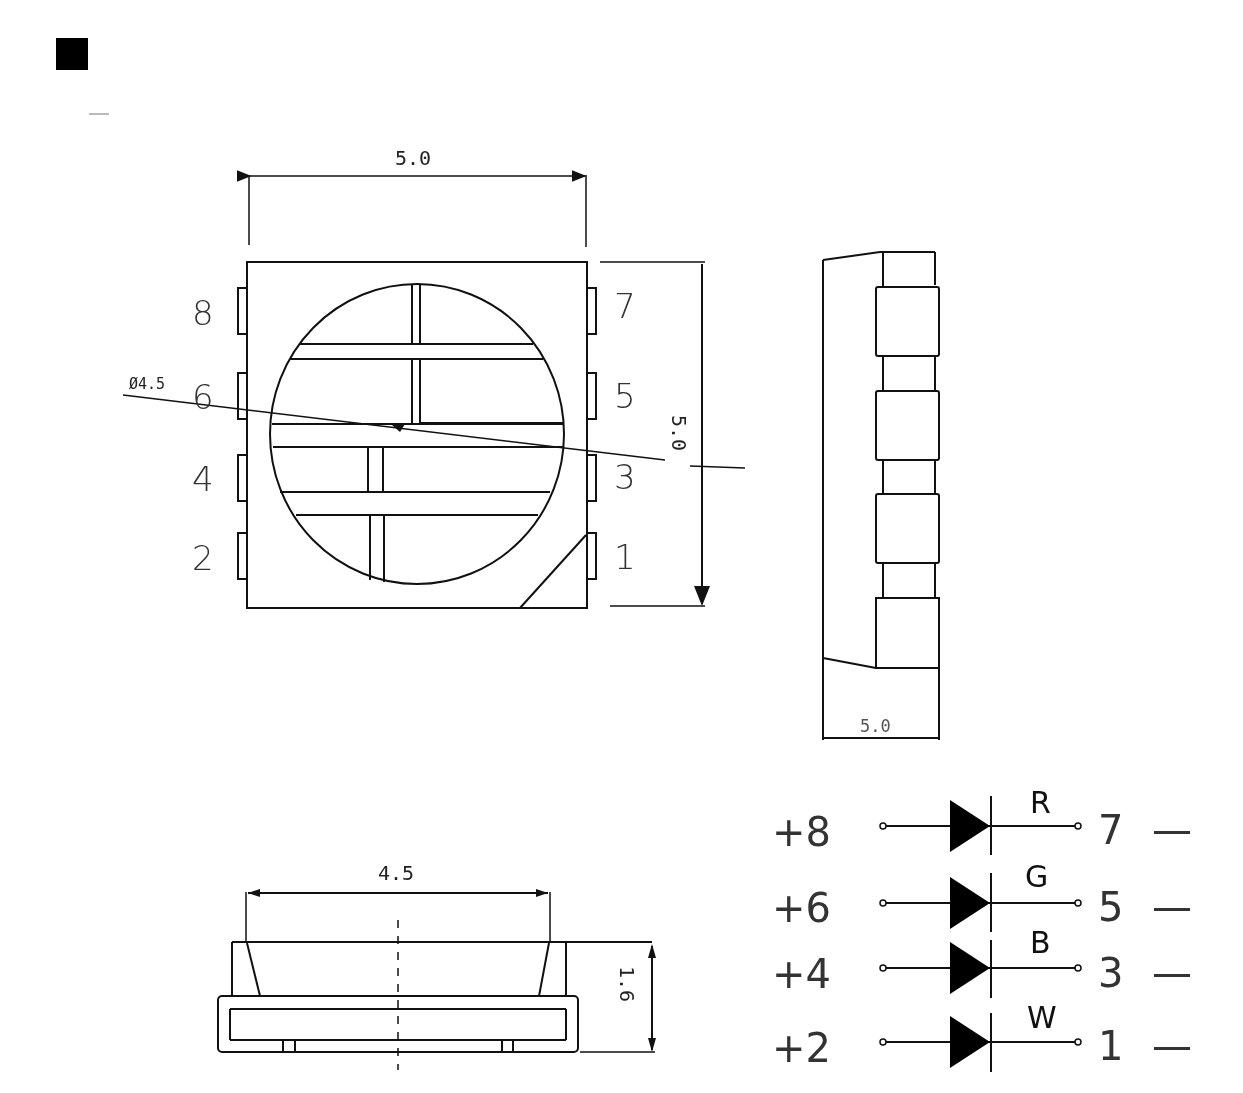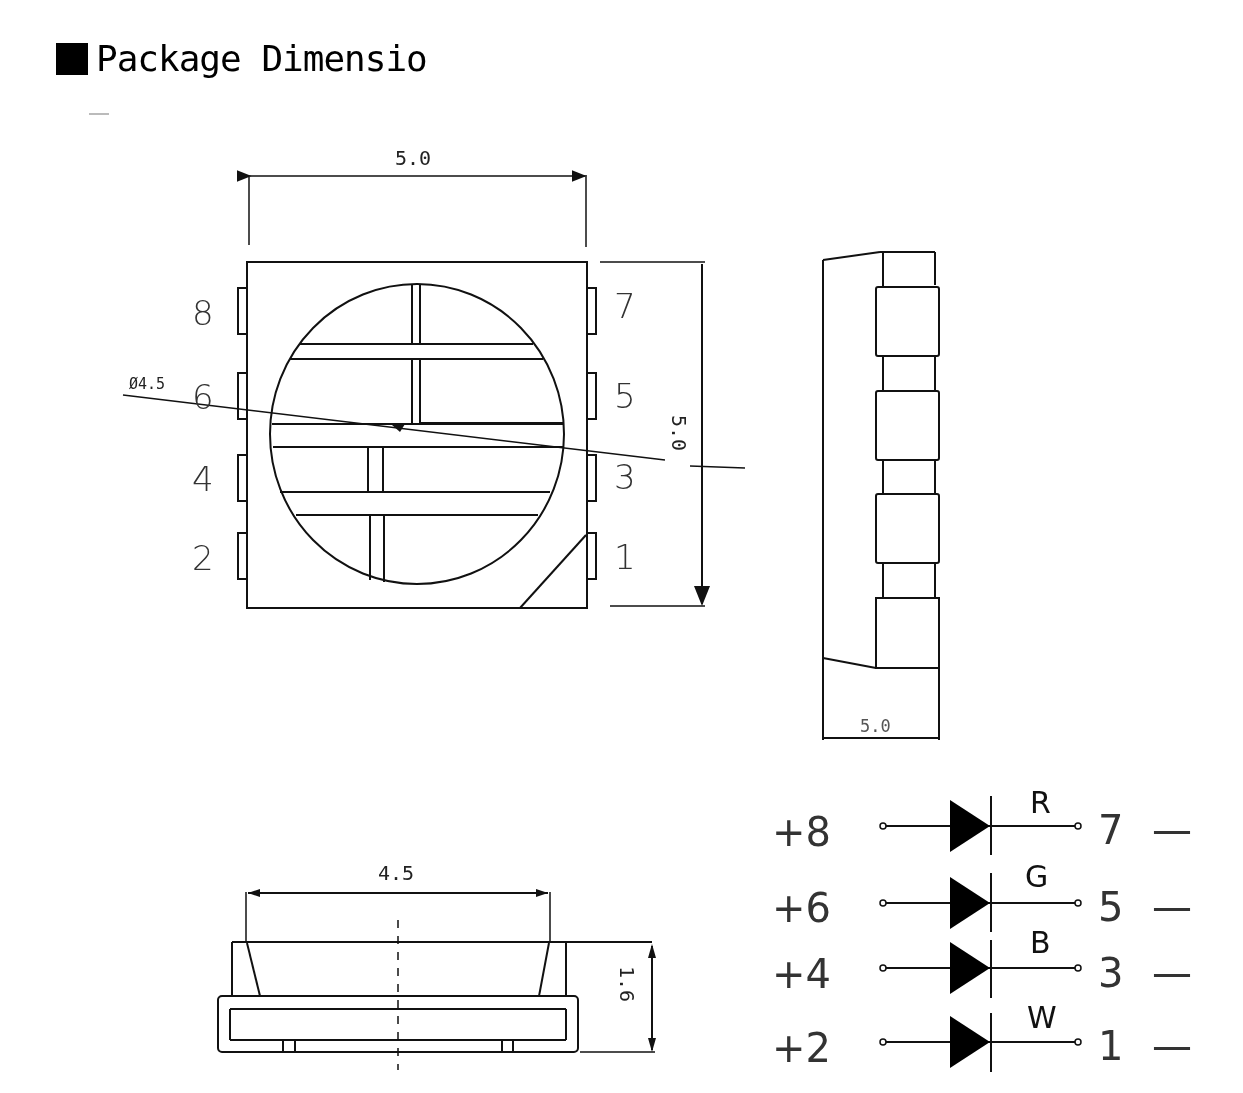--- a/index.html
+++ b/index.html
@@ -14,21 +14,20 @@
   .dim { font-family: "DejaVu Sans Mono", monospace; font-size: 20px; fill: #222; }
   .pin { font-family: "DejaVu Sans", sans-serif; font-size: 34px; fill: #333; font-weight: 300; }
   .sch { font-family: "DejaVu Sans", sans-serif; font-size: 40px; fill: #333; }
   .lbl { font-family: "DejaVu Sans", sans-serif; font-size: 30px; fill: #111; }
 </style>
 </head>
 <body>
 
 <div class="title">
   <div class="sq"></div>
-  <span class="txt">Package Dimensio</span>
 </div>
 <div class="dash"></div>
 
 <svg width="1243" height="1093" viewBox="0 0 1243 1093">
   <defs>
     <marker id="arr" markerWidth="10" markerHeight="8" refX="9" refY="4" orient="auto">
       <path d="M0,0 L10,4 L0,8 Z" fill="#111"></path>
     </marker>
   </defs>
 

